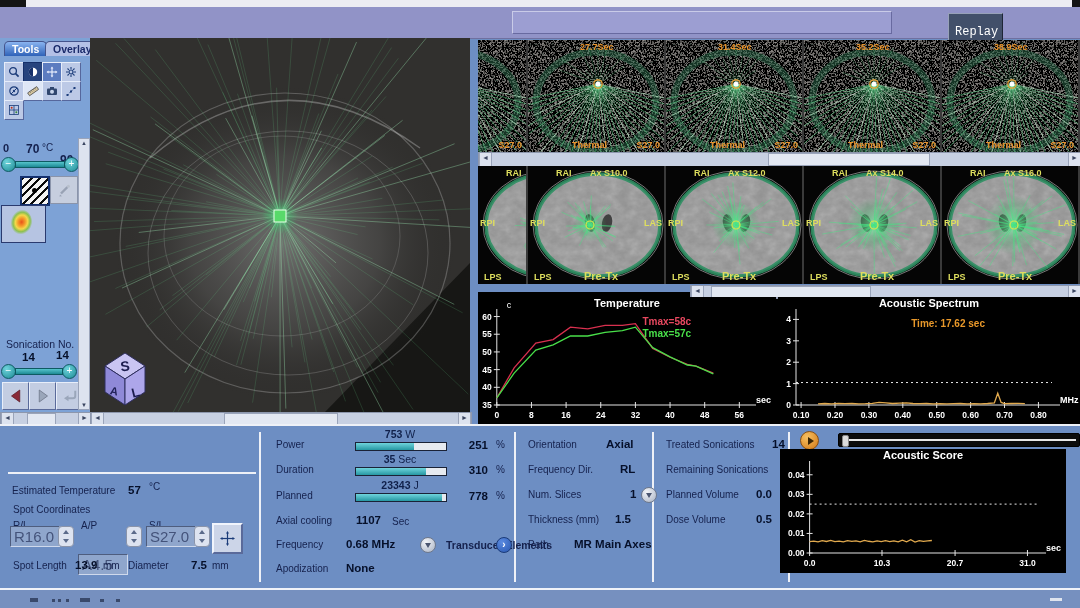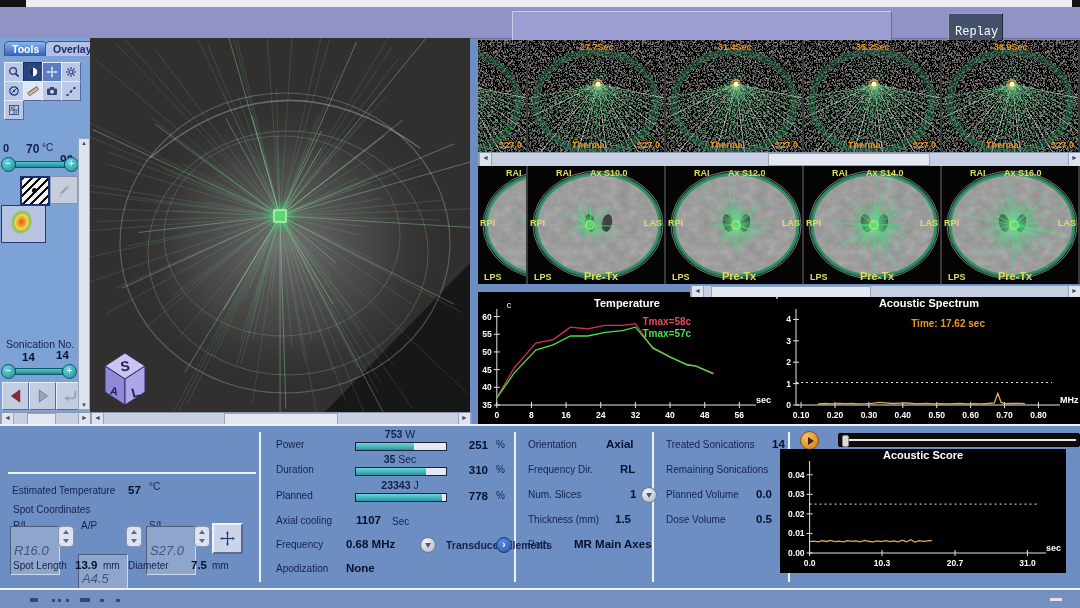--- a/index.html
+++ b/index.html
@@ -26,22 +26,22 @@
            font-size:7px;line-height:10px;text-align:center;color:#3a4560;flex:none;}
   .hsb .track{flex:1;position:relative;}
   .hsb .thumb{position:absolute;top:0;height:100%;background:#e3e8f2;border:1px solid #9aa4ba;box-sizing:border-box;}
   .vsb{position:absolute;background:#dde3ef;border:1px solid #9aa4ba;}
   .spin{position:absolute;width:14px;height:19px;background:#dde3f0;border:1px solid #8a94aa;
         border-radius:4px;display:flex;flex-direction:column;align-items:center;justify-content:space-around;}
   .spin i{display:block;width:0;height:0;border-left:3px solid transparent;border-right:3px solid transparent;}
   .spin .u{border-bottom:4px solid #5a6a8a;}
   .spin .d{border-top:4px solid #5a6a8a;}
   .field{position:absolute;height:17px;background:#8fa6cc;border:1px solid;
-         border-color:#4e5d7e #cfd9ec #cfd9ec #4e5d7e;color:#44537a;font-size:13px;
-         font-family:"Liberation Sans",sans-serif;padding:15px 3px;font-style:italic;}
+         border-color:#4e5d7e #cfd9ec #cfd9ec #4e5d7e;color:#44537a;font-size:15px;
+         font-family:"Liberation Sans",sans-serif;padding:1px 3px;}
   .bar{position:absolute;width:90px;height:7px;background:#e6eaf0;border:1px solid #1a2236;}
   .barfill{height:100%;background:linear-gradient(#6fd4dc,#2697a2);}
   .barval{position:absolute;width:90px;text-align:center;font-size:10.5px;color:#10204a;}
   .circbtn{position:absolute;width:14px;height:14px;border-radius:50%;
            background:radial-gradient(circle at 35% 30%,#f2f4f8,#a8b2c4);
            border:1px solid #6e788c;display:flex;align-items:center;justify-content:center;}
   .circbtn i{width:0;height:0;border-left:3.5px solid transparent;border-right:3.5px solid transparent;
              border-top:5px solid #4a5570;display:block;}
   .divider{position:absolute;width:2px;background:#eef1f7;}
   svg text{font-family:"Liberation Sans",sans-serif;}

